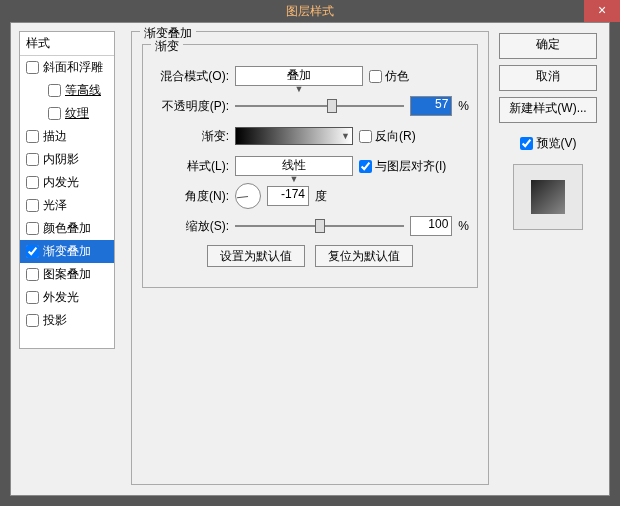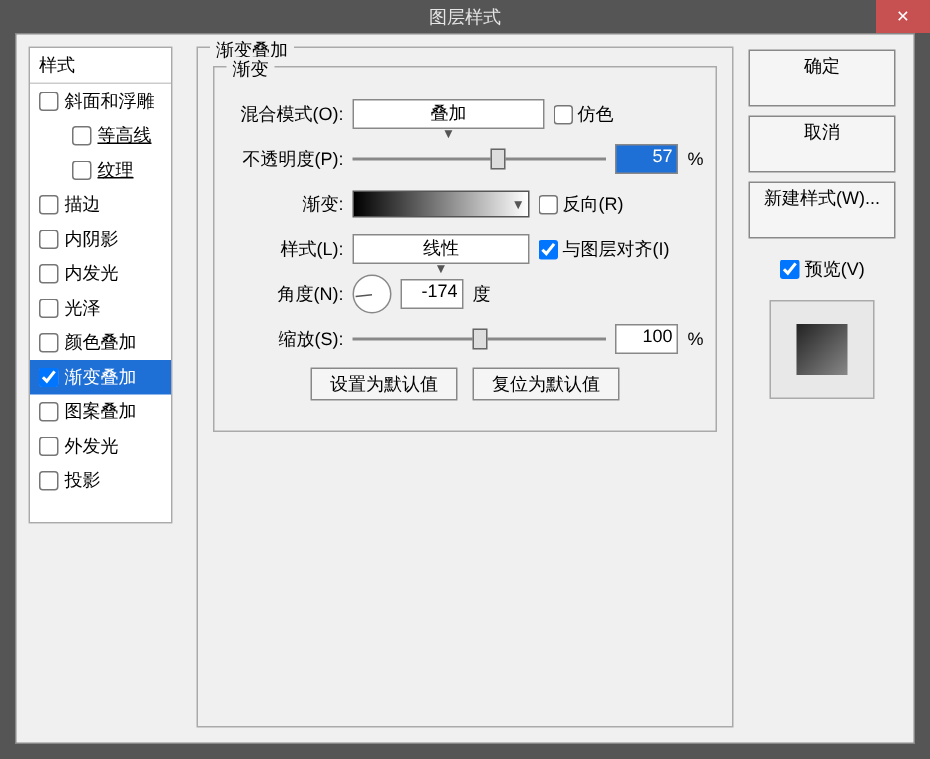--- a/index.html
+++ b/index.html
@@ -1,18 +1,18 @@
 <!DOCTYPE html>
 <html><head>
 <meta charset="utf-8">
 <style>
   * { box-sizing: border-box; margin: 0; padding: 0; font-family: "Microsoft YaHei", SimSun, sans-serif; font-size: 12px; }
   body { background: #555; width: 620px; height: 506px; position: relative; }
   .close-btn { position: absolute; top: 0; right: 0; width: 36px; height: 22px; background: #c75050; color: #fff; text-align: center; line-height: 20px; font-size: 14px; cursor: pointer; }
-  .title-bar { position: absolute; top: 0; left: 0; right: 0; height: 22px; text-align: center; line-height: 22px; background: #555; color: #e5e5e5; }
+  .title-bar { position: absolute; top: 0; left: 0; right: 0; height: 22px; text-align: center; line-height: 22px; background: #555; color: #fdba74; }
   .dialog { position: absolute; top: 22px; left: 10px; right: 10px; bottom: 10px; background: #f0f0f0; border: 1px solid #888; }
   .panel-styles { position: absolute; top: 8px; left: 8px; width: 96px; height: 318px; border: 1px solid #aaa; background: #fff; display: flex; flex-direction: column; }
   .panel-header { border-bottom: 1px solid #ccc; padding: 3px 6px; background: #fff; }
   .panel-item { padding: 3px 6px; display: flex; align-items: center; gap: 4px; }
   .panel-item.sub { padding-left: 28px; text-decoration: underline; }
   .panel-item.selected { background: #1e6fd6; color: #fff; }
   .panel-item input[type=checkbox] { margin: 0; }
   .group { position: absolute; top: 8px; left: 120px; width: 358px; height: 454px; border: 1px solid #aaa; }
   .group-title { position: absolute; top: -7px; left: 8px; background: #f0f0f0; padding: 0 4px; }
   .subgroup { position: absolute; top: 12px; left: 10px; right: 10px; height: 244px; border: 1px solid #aaa; }
@@ -26,21 +26,21 @@
   .slider-thumb { position: absolute; width: 10px; height: 14px; background: #ddd; border: 1px solid #666; top: 2px; transform: translateX(-50%); }
   .num-input { width: 42px; height: 20px; border: 1px solid #888; background: #fff; text-align: right; padding: 0 3px; }
   .num-input.sel { background: #1e6fd6; color: #fff; }
   .cb-row { display: flex; align-items: center; gap: 3px; }
   .grad-preview { width: 118px; height: 18px; border: 1px solid #555; background: linear-gradient(90deg, #000, #fff); display: flex; justify-content: flex-end; align-items: center; padding-right: 2px; color: #fff; }
   .angle-dial { width: 26px; height: 26px; border: 1px solid #888; border-radius: 50%; position: relative; background: #fff; }
   .angle-dial::after { content: ""; position: absolute; left: 50%; top: 50%; width: 11px; height: 1px; background: #555; transform-origin: left center; transform: rotate(174deg); }
   .btn { border: 1px solid #888; background: #f5f5f5; height: 22px; padding: 0 12px; cursor: pointer; line-height: 20px; text-align: center; }
   .btn-row { display: flex; gap: 10px; justify-content: center; margin-top: 6px; }
   .right-panel { position: absolute; top: 10px; right: 12px; width: 98px; display: flex; flex-direction: column; gap: 6px; align-items: stretch; }
-  .right-btn { border: 1px solid #888; background: #f5f5f5; height: 38px; text-align: center; line-height: 20px; cursor: pointer; }
+  .right-btn { border: 1px solid #888; background: #f5f5f5; height: 26px; text-align: center; line-height: 20px; cursor: pointer; }
   .preview-cb { display: flex; gap: 4px; justify-content: center; align-items: center; margin-top: 6px; }
   .preview-swatch { margin: 6px auto 0; width: 70px; height: 66px; border: 1px solid #aaa; background: #e8e8e8; display: flex; align-items: center; justify-content: center; }
   .swatch-inner { width: 34px; height: 34px; background: linear-gradient(135deg, #222, #888); }
   .form-area { padding-top: 14px; }
 </style>
 </head>
 <body>
 
 <div class="title-bar">
   <span>图层样式</span>

